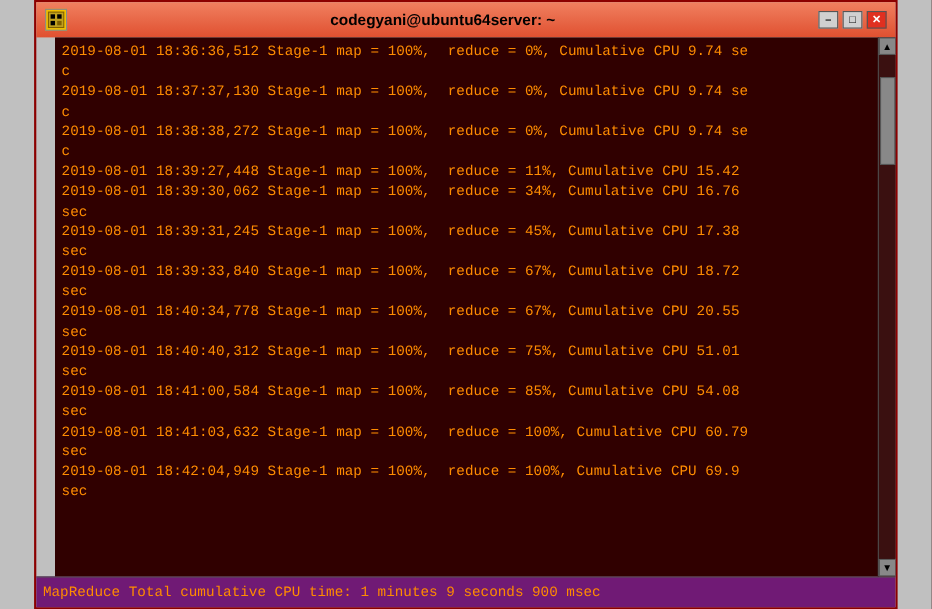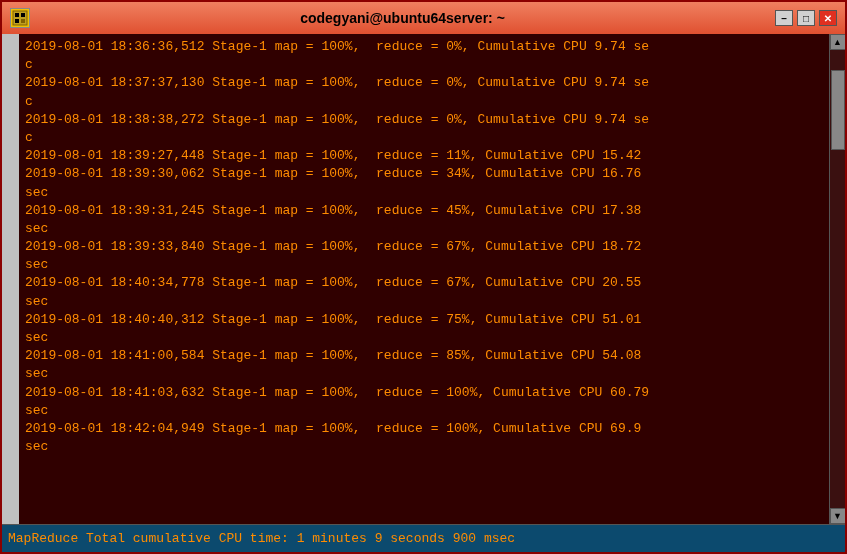--- a/index.html
+++ b/index.html
@@ -8,21 +8,21 @@
       background: #c0c0c0;
       display: flex;
       justify-content: center;
       align-items: center;
       width: 847px;
       height: 554px;
       font-family: Arial, sans-serif;
     }
 
     .window {
-      width: 847px;
+      width: 785px;
       height: 554px;
       display: flex;
       flex-direction: column;
       border: 2px solid #8b0000;
     }
 
     .titlebar {
       background: linear-gradient(to bottom, #f08060, #e05030);
       height: 32px;
       display: flex;
@@ -144,21 +144,21 @@
       position: absolute;
       width: 14px;
       left: 1px;
       top: 20px;
       height: 80px;
       background: #888;
       border: 1px solid #555;
     }
 
     .status-bar {
-      background: #0c4a6e;
+      background: #701a75;
       border-top: 1px solid #555;
       padding: 2px 6px;
       font-family: 'Courier New', Courier, monospace;
       font-size: 13px;
       color: #ff8c00;
       flex-shrink: 0;
       height: 28px;
       display: flex;
       align-items: center;
     }

